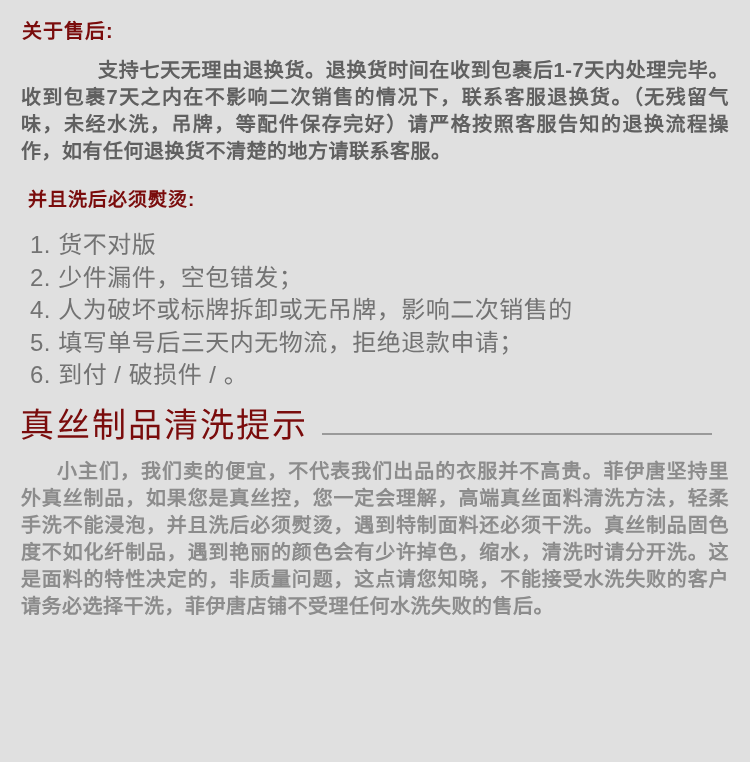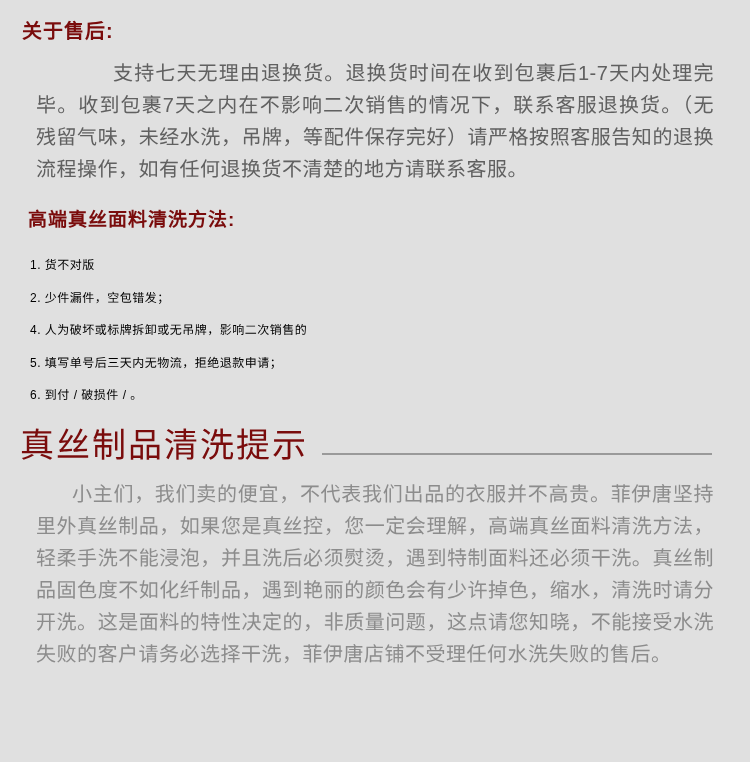--- a/index.html
+++ b/index.html
@@ -40,43 +40,44 @@
   }
   .title-washing {
     font-size: 34px;
     line-height: 27px;
     font-weight: 500;
     letter-spacing: 2px;
     white-space: nowrap;
   }
   
   .para {
-    margin: 16px;
+    margin: 1px;
     font-size: 20px;
-    line-height: 32px;
+    line-height: 27px;
     text-align: justify;
     letter-spacing: 0.5px;
+    font-weight: bold;
   }
   .para-after-sales {
     margin-top: 15px;
     color: #606060;
     text-indent: 77px;
   }
   .para-washing {
     margin-top: 19px;
     color: #8c8c8c;
     text-indent: 36px;
   }
   
   .rule-list {
     list-style: none;
     margin: 18px 0 0 0;
     padding: 0 0 0 10px;
-    color: #000000;
-    font-size: 12px;
+    color: #737373;
+    font-size: 24px;
   }
   .rule-list li {
     line-height: 32.5px;
     letter-spacing: 0.5px;
   }
   
   .wash-head {
     display: flex;
     align-items: flex-end;
     margin-top: 20px;
@@ -92,21 +93,21 @@
 <body>
 
 <div class="page">
 
   <section>
     <h2 class="h-red title-after-sales">关于售后:</h2>
     <p class="para para-after-sales">支持七天无理由退换货。退换货时间在收到包裹后1-7天内处理完毕。收到包裹7天之内在不影响二次销售的情况下，联系客服退换货。（无残留气味，未经水洗，吊牌，等配件保存完好）请严格按照客服告知的退换流程操作，如有任何退换货不清楚的地方请联系客服。</p>
   </section>
 
   <section>
-    <h3 class="h-red title-no-return">高端真丝面料清洗方法:</h3>
+    <h3 class="h-red title-no-return">并且洗后必须熨烫:</h3>
     <ul class="rule-list">
       <li>1. 货不对版</li>
       <li>2. 少件漏件，空包错发；</li>
       <li>4. 人为破坏或标牌拆卸或无吊牌，影响二次销售的</li>
       <li>5. 填写单号后三天内无物流，拒绝退款申请；</li>
       <li>6. 到付 / 破损件 / 。</li>
     </ul>
   </section>
 
   <section>

